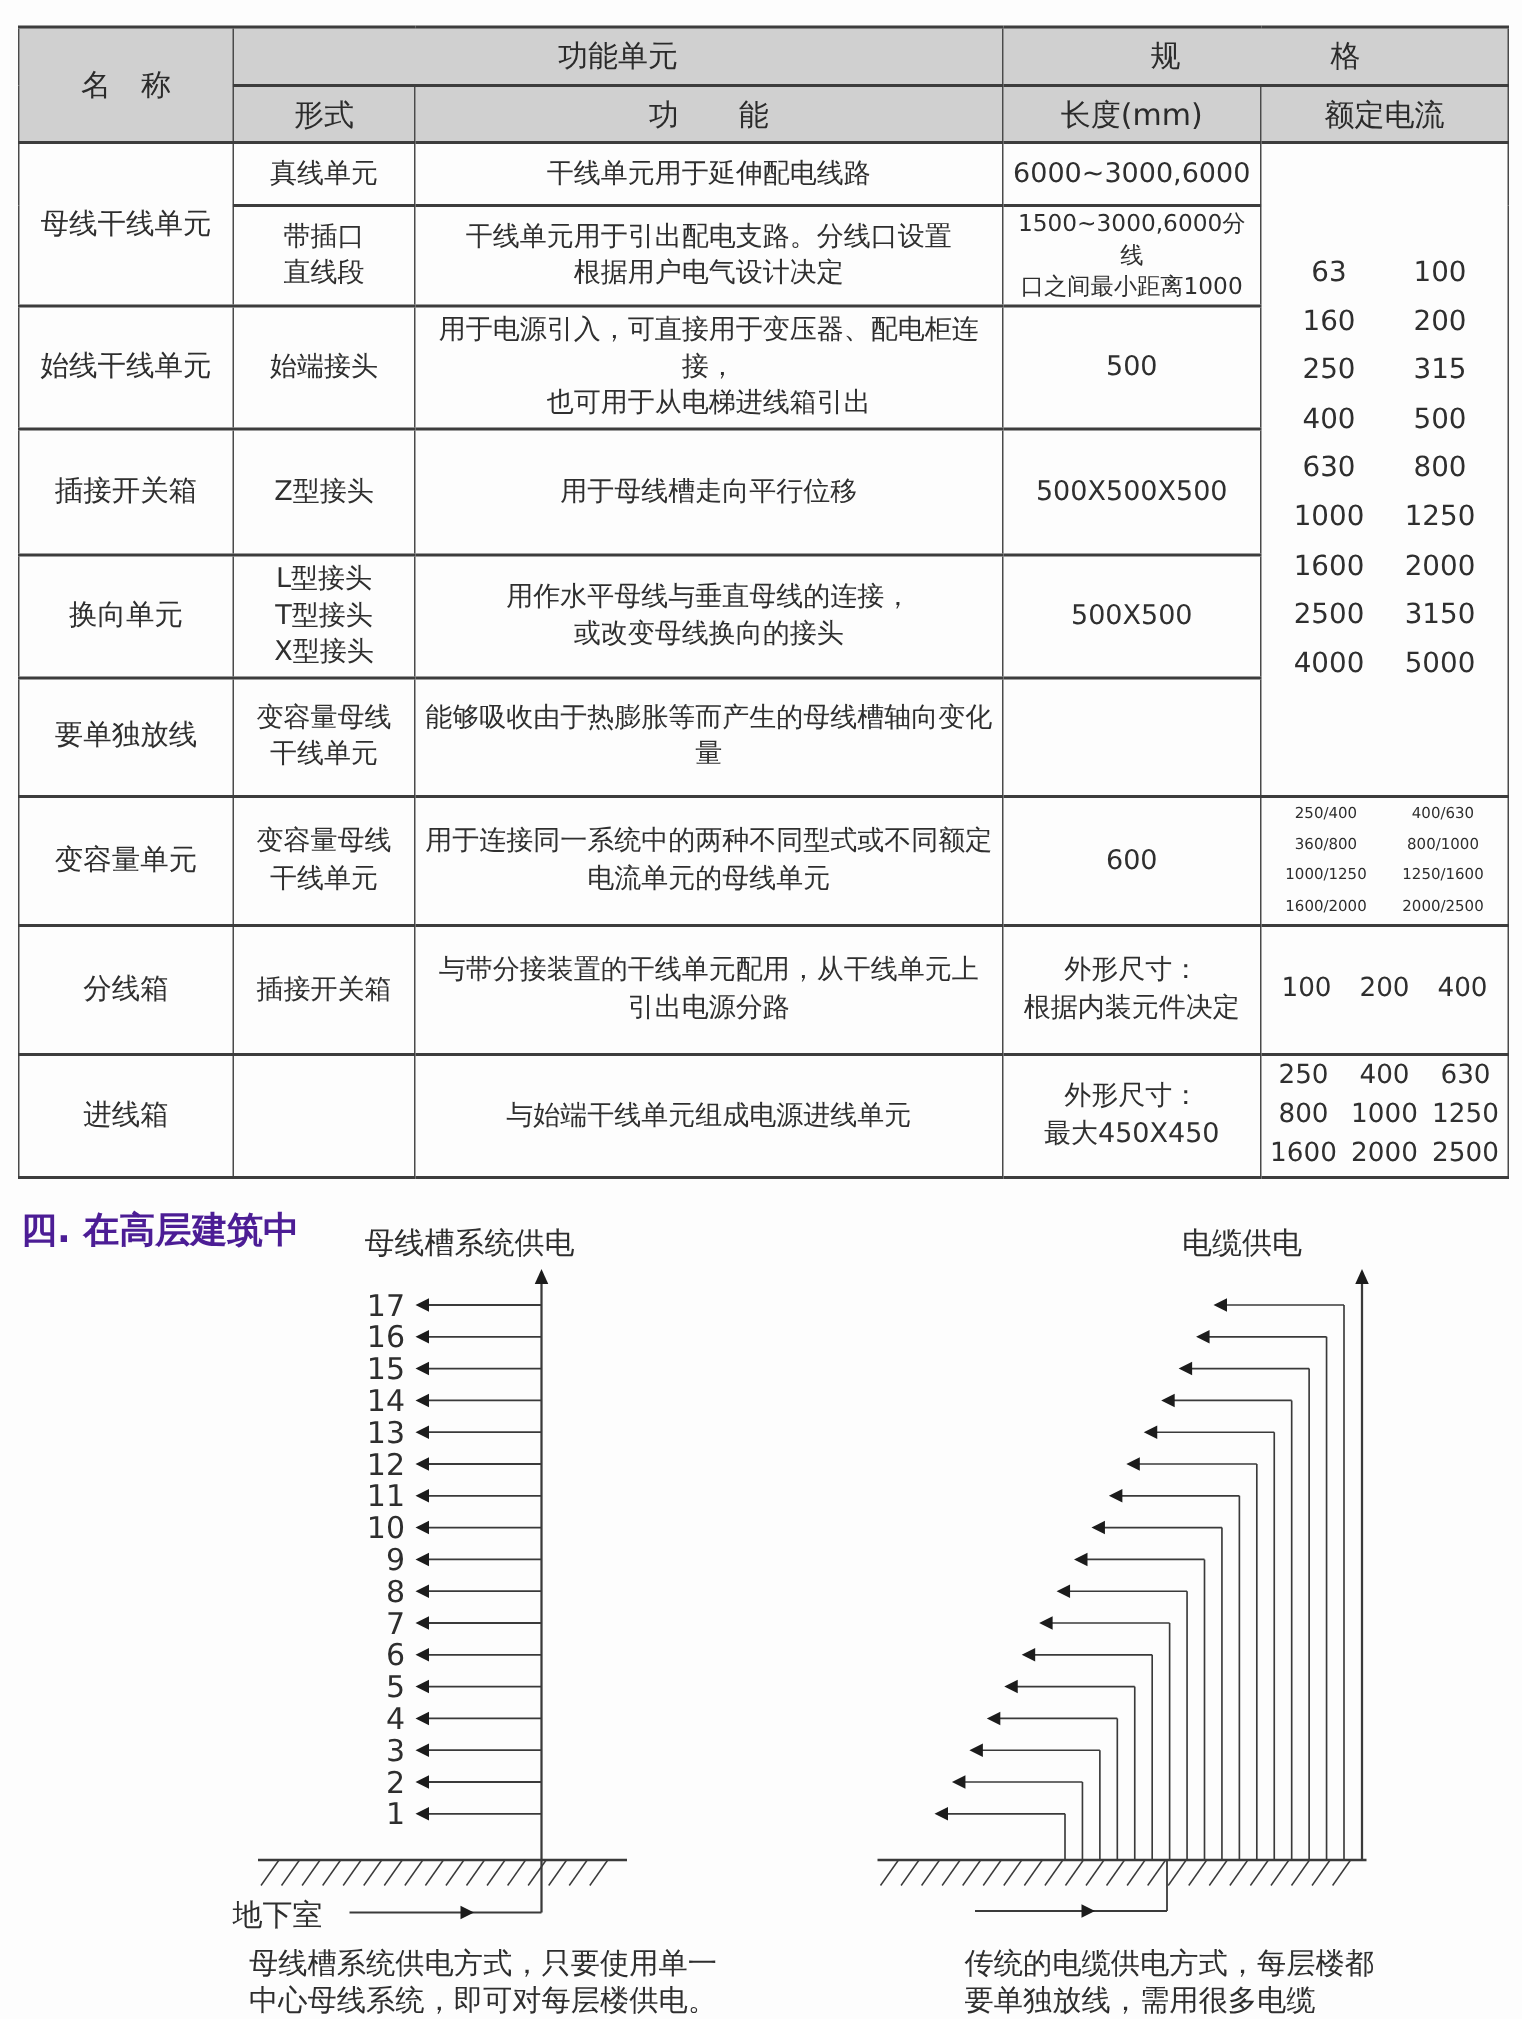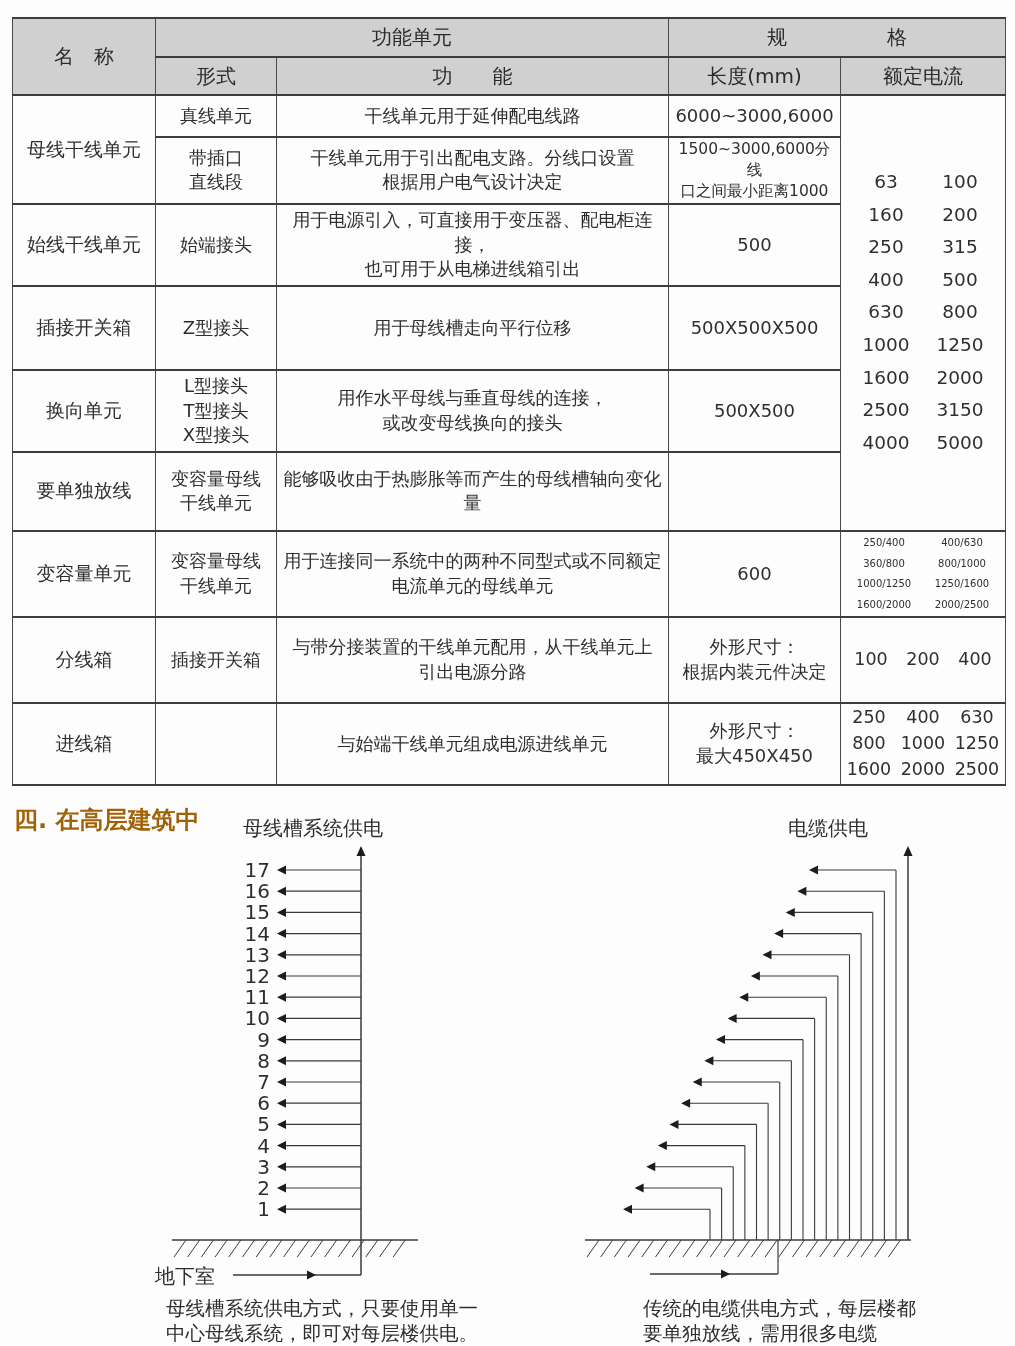--- a/index.html
+++ b/index.html
@@ -25,21 +25,21 @@
   .main-cur .cur-row{height:32.6px;gap:16px;}
   .main-cur .cur-row span{width:58px;text-align:center;font-size:18.5px;}
   .r7cur .cur-row{height:20.5px;gap:2px;}
   .r7cur .cur-row span{width:76px;text-align:center;font-size:10px;}
   .r8cur .cur-row{gap:8px;}
   .r8cur .cur-row span{width:44px;text-align:center;font-size:17.5px;}
   .r9cur .cur-row{height:26px;gap:6px;}
   .r9cur .cur-row span{width:48px;text-align:center;font-size:17.5px;}
 
   
-  .heading{position:absolute;left:14px;top:804px;font-size:24px;font-weight:bold;color:#a16207;}
+  .heading{position:absolute;left:14px;top:804px;font-size:24px;font-weight:bold;color:#4c1d95;}
   svg.diagrams{position:absolute;left:0;top:800px;}
   svg.diagrams text{fill:#2e2e2e;font-family:"DejaVu Sans",sans-serif;}
   .dg-title{font-size:20px;}
   .dg-label{font-size:20px;}
   .dg-caption{font-size:19.5px;}
   .floor-label{font-size:20px;fill:#333;}
 </style>
 </head>
 <body>
 

